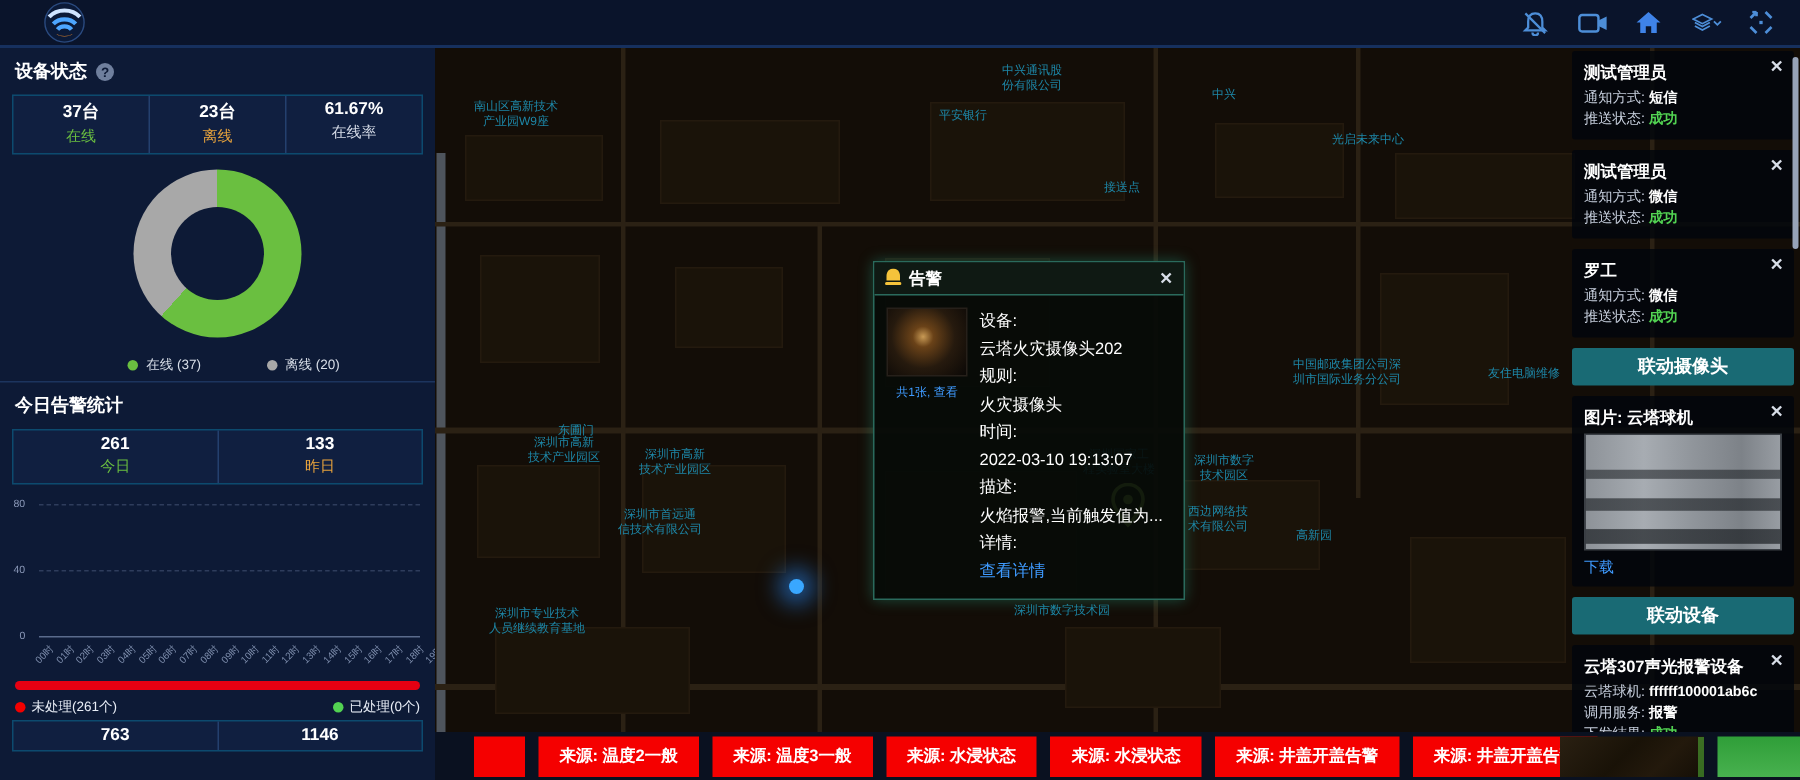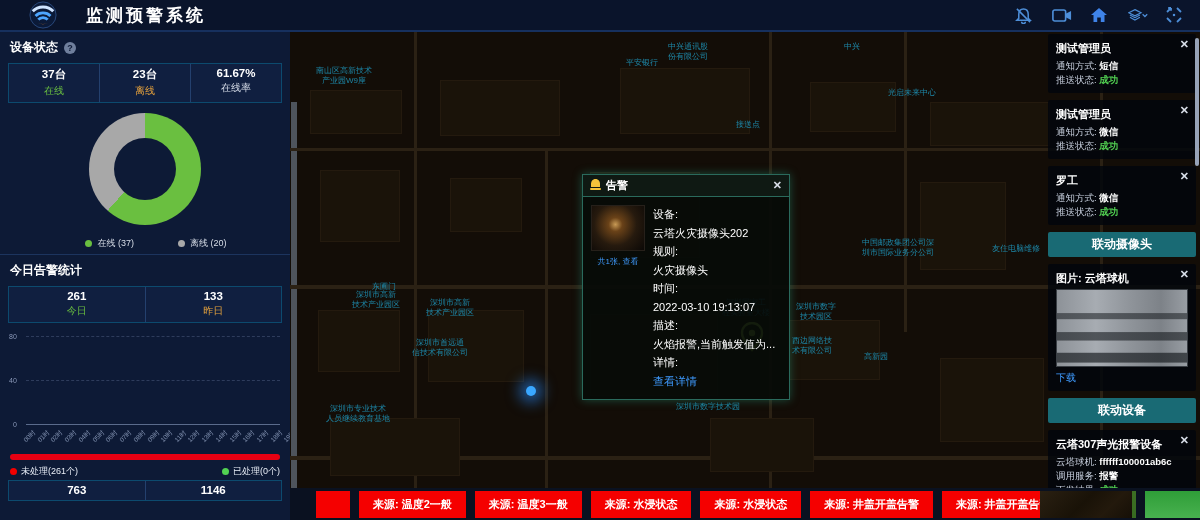--- a/index.html
+++ b/index.html
@@ -101,21 +101,20 @@
 <div class="app">
 
   <div class="hdr">
     <svg class="logo" viewBox="0 0 32 30">
       <circle cx="16" cy="15" r="14" fill="#0b1a38" stroke="#2a4a7f" stroke-width="1"></circle>
       <path d="M5 11 A14 12 0 0 1 27 11" fill="none" stroke="#cfe4ff" stroke-width="3"></path>
       <path d="M8 16 A10 8 0 0 1 24 16" fill="none" stroke="#4da6ff" stroke-width="3"></path>
       <path d="M11 20 A6 5 0 0 1 21 20" fill="none" stroke="#4da6ff" stroke-width="3"></path>
       <path d="M10 23 A7 4 0 0 0 22 23 A8 5 0 0 1 10 23 Z" fill="#e8882a"></path>
     </svg>
-    <div class="hdr-title">监测预警系统</div>
     <div class="hdr-icons">
       <div class="hicon">
         <svg viewBox="0 0 20 18" width="19" height="17">
             <path d="M10 2 C6 2 5 5 5 8 L5 12 L3 14 L17 14 L15 12 L15 8 C15 5 14 2 10 2 Z" fill="none" stroke="#4d8ed8" stroke-width="1.6"></path>
             <path d="M8 15.5 A2 2 0 0 0 12 15.5" fill="none" stroke="#4d8ed8" stroke-width="1.6"></path>
             <line x1="3" y1="2" x2="17" y2="16" stroke="#4d8ed8" stroke-width="1.6"></line>
           </svg>
       </div>
       <div class="hicon">
         <svg viewBox="0 0 22 16" width="21" height="15">
@@ -351,24 +350,24 @@
     <div class="bld" style="left:28px;top:278px;width:82px;height:62px"></div>
     <div class="bld" style="left:138px;top:278px;width:96px;height:72px"></div>
     <div class="bld" style="left:300px;top:282px;width:128px;height:82px"></div>
     <div class="bld" style="left:498px;top:288px;width:92px;height:60px"></div>
     <div class="bld" style="left:40px;top:386px;width:130px;height:58px"></div>
     <div class="bld" style="left:420px;top:386px;width:104px;height:54px"></div>
     <div class="bld" style="left:650px;top:326px;width:104px;height:84px"></div>
     <div id="maplabels">
         <div class="map-label" style="left: 26px; top: 34px;">南山区高新技术
 产业园W9座</div>
-        <div class="map-label" style="left: 336px; top: 26px;">平安银行</div>
+        <div class="map-label" style="left: 336px; top: 40px;">平安银行</div>
         <div class="map-label" style="left: 378px; top: 10px;">中兴通讯股
 份有限公司</div>
-        <div class="map-label" style="left: 518px; top: 10px; margin-left: 36px;">中兴</div>
+        <div class="map-label" style="left: 518px; top: 26px;">中兴</div>
         <div class="map-label" style="left: 598px; top: 56px;">光启未来中心</div>
         <div class="map-label" style="left: 446px; top: 88px;">接送点</div>
         <div class="map-label" style="left: 82px; top: 250px;">东圃门</div>
         <div class="map-label" style="left: 62px; top: 258px;">深圳市高新
 技术产业园区</div>
         <div class="map-label" style="left: 136px; top: 266px;">深圳市高新
 技术产业园区</div>
         <div class="map-label" style="left: 122px; top: 306px;">深圳市首远通
 信技术有限公司</div>
         <div class="map-label" style="left: 36px; top: 372px;">深圳市专业技术

